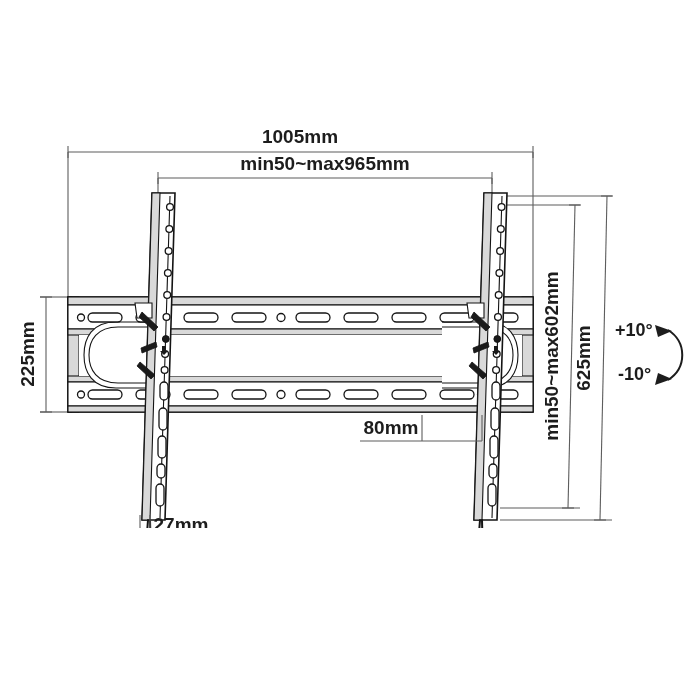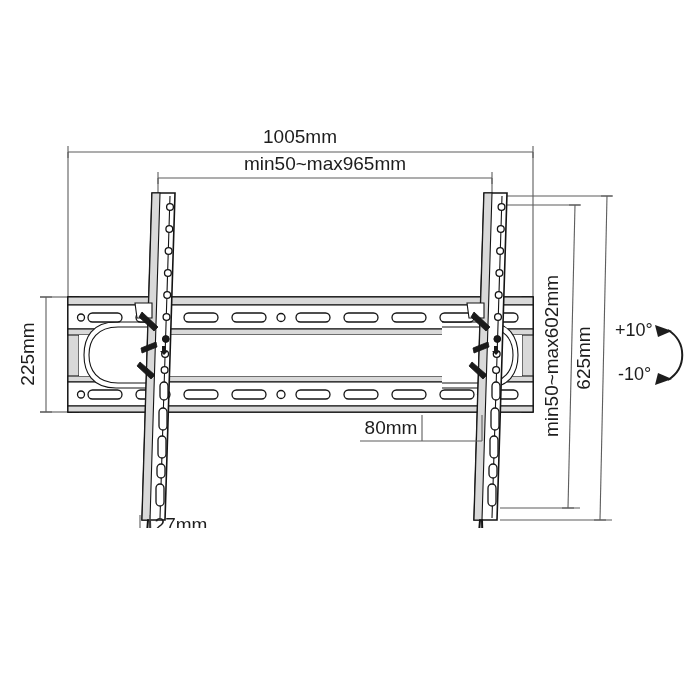--- a/index.html
+++ b/index.html
@@ -9,20 +9,21 @@
   }
   body {
     font-family: "Liberation Sans", sans-serif;
   }
   #canvas-wrap {
     position: relative;
     width: 700px;
     height: 528px;
     background: #ffffff;
     overflow: hidden;
+    font-weight: bold;
   }
   svg#drawing {
     position: absolute;
     left: 0;
     top: 0;
     width: 700px;
     height: 700px;
     display: block;
   }
   .dim-text {

